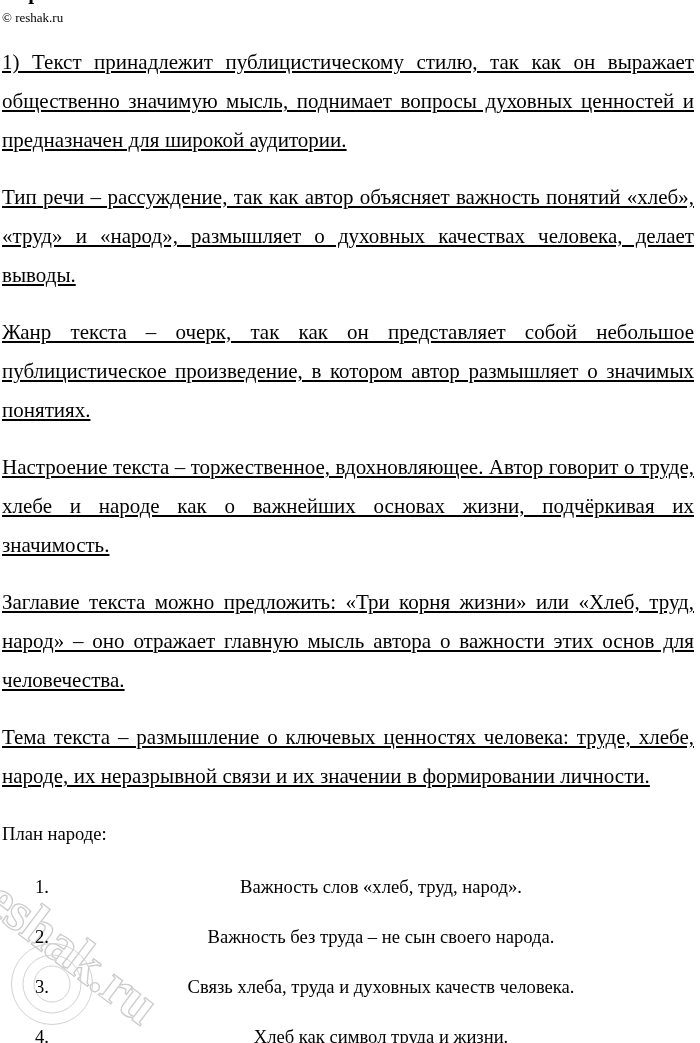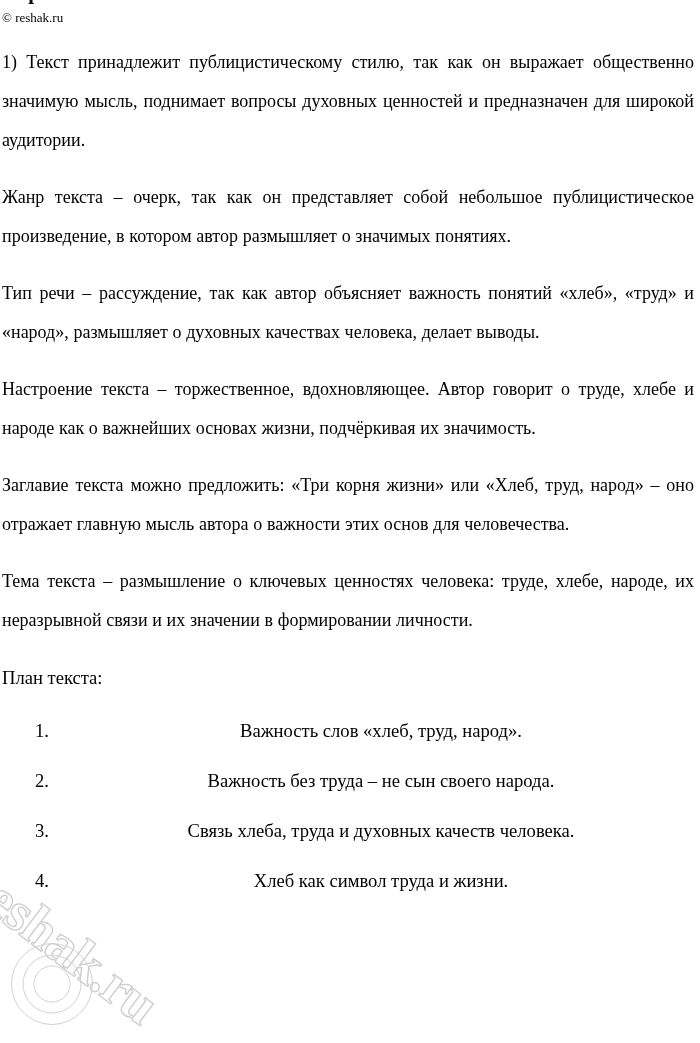--- a/index.html
+++ b/index.html
@@ -49,26 +49,27 @@
     white-space: nowrap;
     padding-right: 2px;
   }
 
   
   .content {
     margin-top: 12px;
   }
   p.para {
     margin: 0 4px 18px 0;
-    font-size: 18px;
+    font-size: 21px;
     line-height: 39px;
     text-align: justify;
     text-justify: inter-word;
     word-spacing: 0.2px;
     hyphens: none;
+    text-decoration: underline;
   }
   p.plan-heading {
     margin: 0 0 14px 0;
     font-size: 18.6px;
     line-height: 39px;
     text-align: left;
   }
 
   
   ol.plan-list {
@@ -155,27 +156,27 @@
 
 <div class="page">
 
   <div class="header">
     <div class="page-title">Упр. 1</div>
     <div class="copyright">© reshak.ru</div>
   </div>
 
   <div class="content">
     <p class="para">1) Текст принадлежит публицистическому стилю, так как он выражает общественно значимую мысль, поднимает вопросы духовных ценностей и предназначен для широкой аудитории.</p>
+    <p class="para">Тип речи – рассуждение, так как автор объясняет важность понятий «хлеб», «труд» и «народ», размышляет о духовных качествах человека, делает выводы.</p>
     <p class="para">Жанр текста – очерк, так как он представляет собой небольшое публицистическое произведение, в котором автор размышляет о значимых понятиях.</p>
-    <p class="para">Тип речи – рассуждение, так как автор объясняет важность понятий «хлеб», «труд» и «народ», размышляет о духовных качествах человека, делает выводы.</p>
     <p class="para">Настроение текста – торжественное, вдохновляющее. Автор говорит о труде, хлебе и народе как о важнейших основах жизни, подчёркивая их значимость.</p>
     <p class="para">Заглавие текста можно предложить: «Три корня жизни» или «Хлеб, труд, народ» – оно отражает главную мысль автора о важности этих основ для человечества.</p>
     <p class="para">Тема текста – размышление о ключевых ценностях человека: труде, хлебе, народе, их неразрывной связи и их значении в формировании личности.</p>
 
-    <p class="plan-heading">План текста:</p>
+    <p class="plan-heading">План народе:</p>
 
     <ol class="plan-list">
       <li>Важность слов «хлеб, труд, народ».</li>
       <li>Важность без труда – не сын своего народа.</li>
       <li>Связь хлеба, труда и духовных качеств человека.</li>
       <li>Хлеб как символ труда и жизни.</li>
     </ol>
   </div>
 
 </div>

